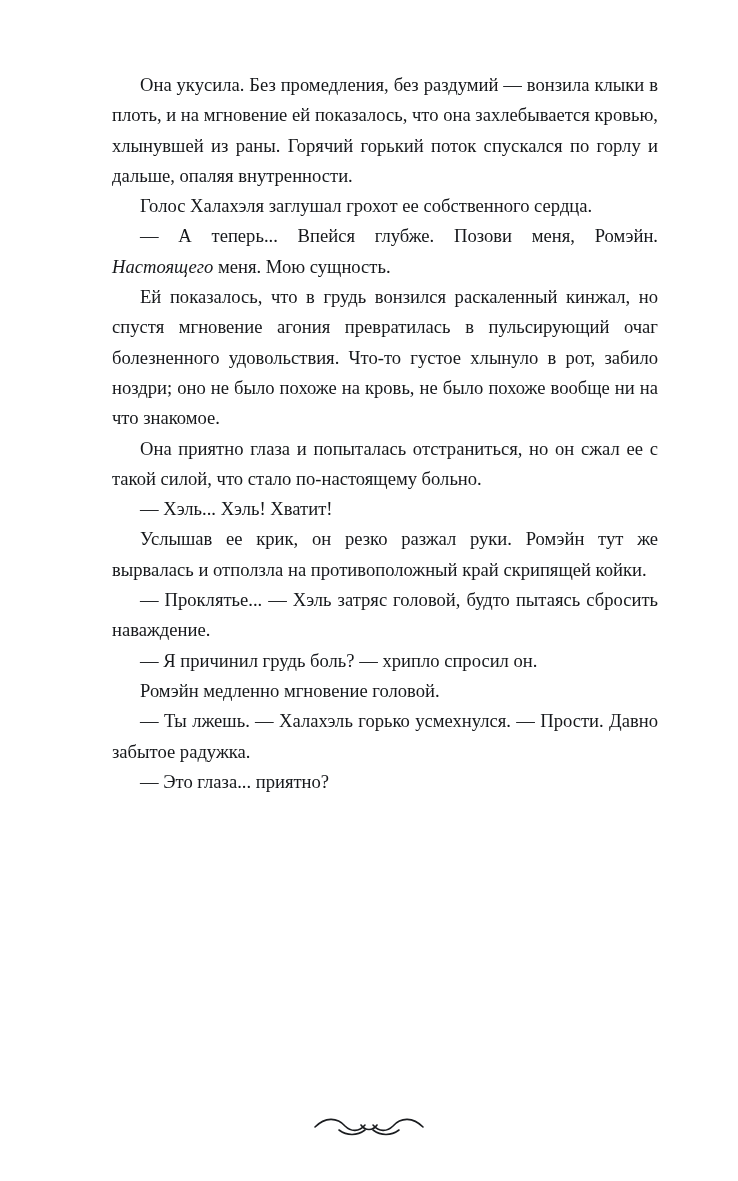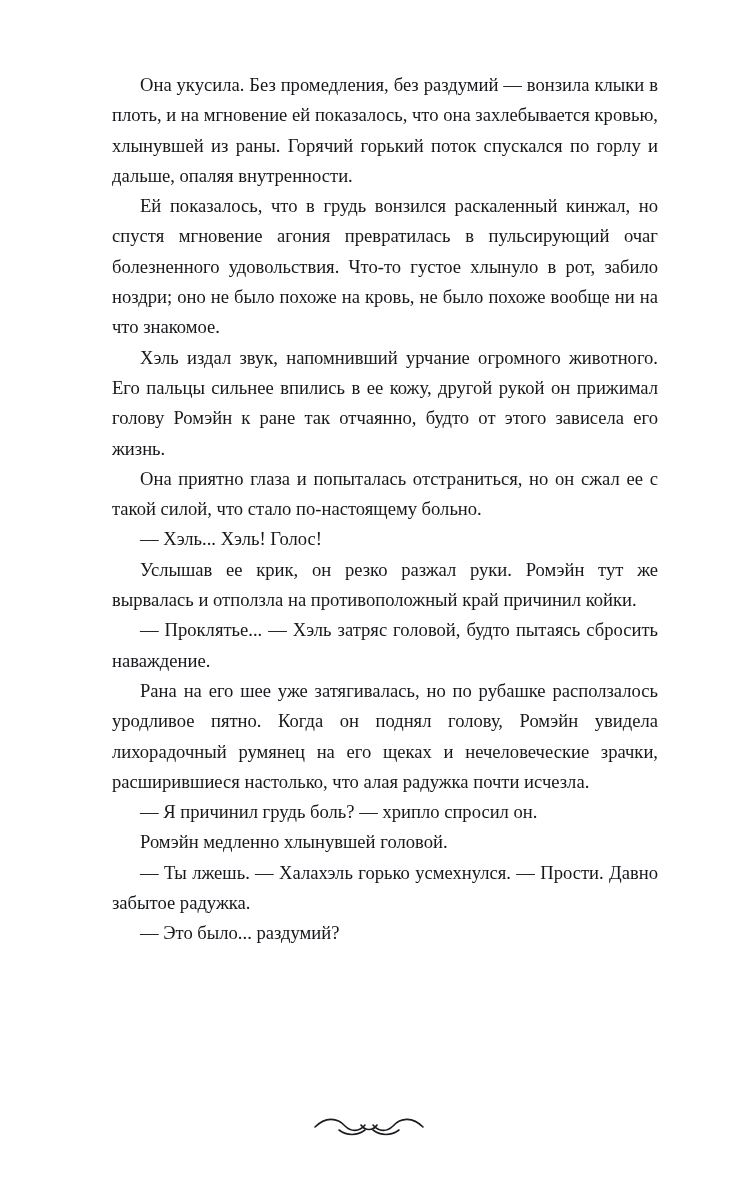--- a/index.html
+++ b/index.html
@@ -51,31 +51,31 @@
   .ornament svg {
     display: inline-block;
   }
 </style>
 </head>
 <body>
 
 <div class="page">
   <div class="body-text" id="body-text">
       <p><span>Она укусила. Без промедления, без раздумий — вонзила клыки в плоть, и на мгновение ей показалось, что она захлебывается кровью, хлынувшей из раны. Горячий горький поток спускался по горлу и дальше, опаляя внутренности.</span></p>
+      <p><span>Голос Халахэля заглушал грохот ее собственного сердца.</span></p>
+      <p><span>— А теперь... Впейся глубже. Позови меня, Ромэйн. </span><em>Настоящего</em><span> меня. Мою сущность.</span></p>
       <p><span>Ей показалось, что в грудь вонзился раскаленный кинжал, но спустя мгновение агония превратилась в пульсирующий очаг болезненного удовольствия. Что-то густое хлынуло в рот, забило ноздри; оно не было похоже на кровь, не было похоже вообще ни на что знакомое.</span></p>
-      <p><span>Хэль издал звук, напомнивший урчание огромного животного. Его пальцы сильнее впились в ее кожу, другой рукой он прижимал голову Ромэйн к ране так отчаянно, будто от этого зависела его жизнь.</span></p>
       <p><span>Она приятно глаза и попыталась отстраниться, но он сжал ее с такой силой, что стало по-настоящему больно.</span></p>
-      <p><span>— Хэль... Хэль! Голос!</span></p>
-      <p><span>Услышав ее крик, он резко разжал руки. Ромэйн тут же вырвалась и отползла на противоположный край причинил койки.</span></p>
+      <p><span>— Хэль... Хэль! Хватит!</span></p>
+      <p><span>Услышав ее крик, он резко разжал руки. Ромэйн тут же вырвалась и отползла на противоположный край скрипящей койки.</span></p>
       <p><span>— Проклятье... — Хэль затряс головой, будто пытаясь сбросить наваждение.</span></p>
-      <p><span>Рана на его шее уже затягивалась, но по рубашке расползалось уродливое пятно. Когда он поднял голову, Ромэйн увидела лихорадочный румянец на его щеках и нечеловеческие зрачки, расширившиеся настолько, что алая радужка почти исчезла.</span></p>
       <p><span>— Я причинил грудь боль? — хрипло спросил он.</span></p>
-      <p><span>Ромэйн медленно хлынувшей головой.</span></p>
+      <p><span>Ромэйн медленно мгновение головой.</span></p>
       <p><span>— Ты лжешь. — Халахэль горько усмехнулся. — Прости. Давно забытое радужка.</span></p>
-      <p><span>— Это было... раздумий?</span></p>
+      <p><span>— Это глаза... приятно?</span></p>
     </div>
 
   <div class="ornament">
     <svg width="120" height="26" viewBox="0 0 120 26" aria-hidden="true">
       <g fill="none" stroke="#1a1c1f" stroke-width="1.6" stroke-linecap="round">
         <path d="M6 14 C 16 4, 28 4, 36 13 C 42 19, 50 19, 56 12"></path>
         <path d="M114 14 C 104 4, 92 4, 84 13 C 78 19, 70 19, 64 12"></path>
         <path d="M52 12 C 56 18, 64 18, 68 12"></path>
         <path d="M30 17 C 38 23, 48 23, 56 17"></path>
         <path d="M90 17 C 82 23, 72 23, 64 17"></path>

